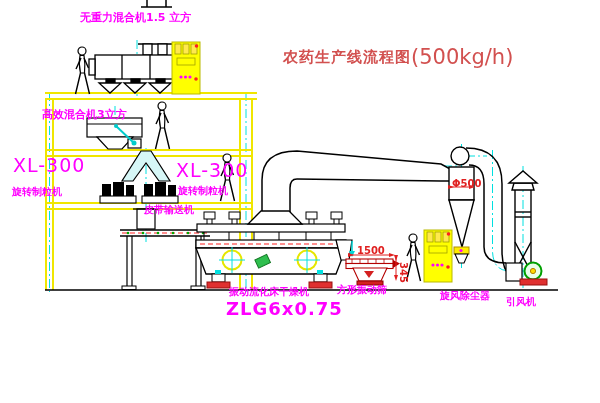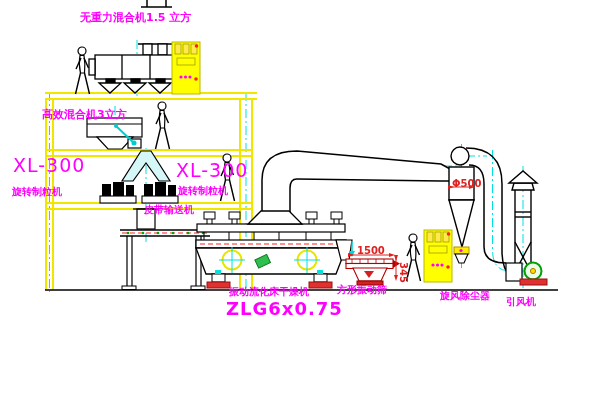--- a/index.html
+++ b/index.html
@@ -208,20 +208,21 @@
     <rect x="357" y="281" width="26" height="4" fill="#d42020" stroke="#8a0000"></rect>
     <line x1="396" y1="258" x2="396" y2="278" stroke="#e02020" stroke-width="1" marker-start="url(#ra)" marker-end="url(#ra)"></line>
   </g>
 
   <use href="#person" transform="translate(72,46)"></use>
   <use href="#person" transform="translate(152,101)"></use>
   <use href="#person" transform="translate(217,153)"></use>
   <use href="#person" transform="translate(403,233)"></use>
 </svg>
 
+<div id="title"><span class="t-cn">农药生产线流程图</span><span class="t-cap">(500kg/h)</span></div>
 
 <div class="lbl lbl-md" style="left:80px;top:12px;">无重力混合机1.5 立方</div>
 <div class="lbl lbl-md" style="left:42px;top:109px;">高效混合机3立方</div>
 
 <div class="lbl lbl-model" style="left:13px;top:156px;">XL-300</div>
 <div class="lbl lbl-sm" style="left:12px;top:187px;">旋转制粒机</div>
 
 <div class="lbl lbl-model" style="left:176px;top:161px;">XL-300</div>
 <div class="lbl lbl-sm" style="left:178px;top:186px;">旋转制粒机</div>
 

